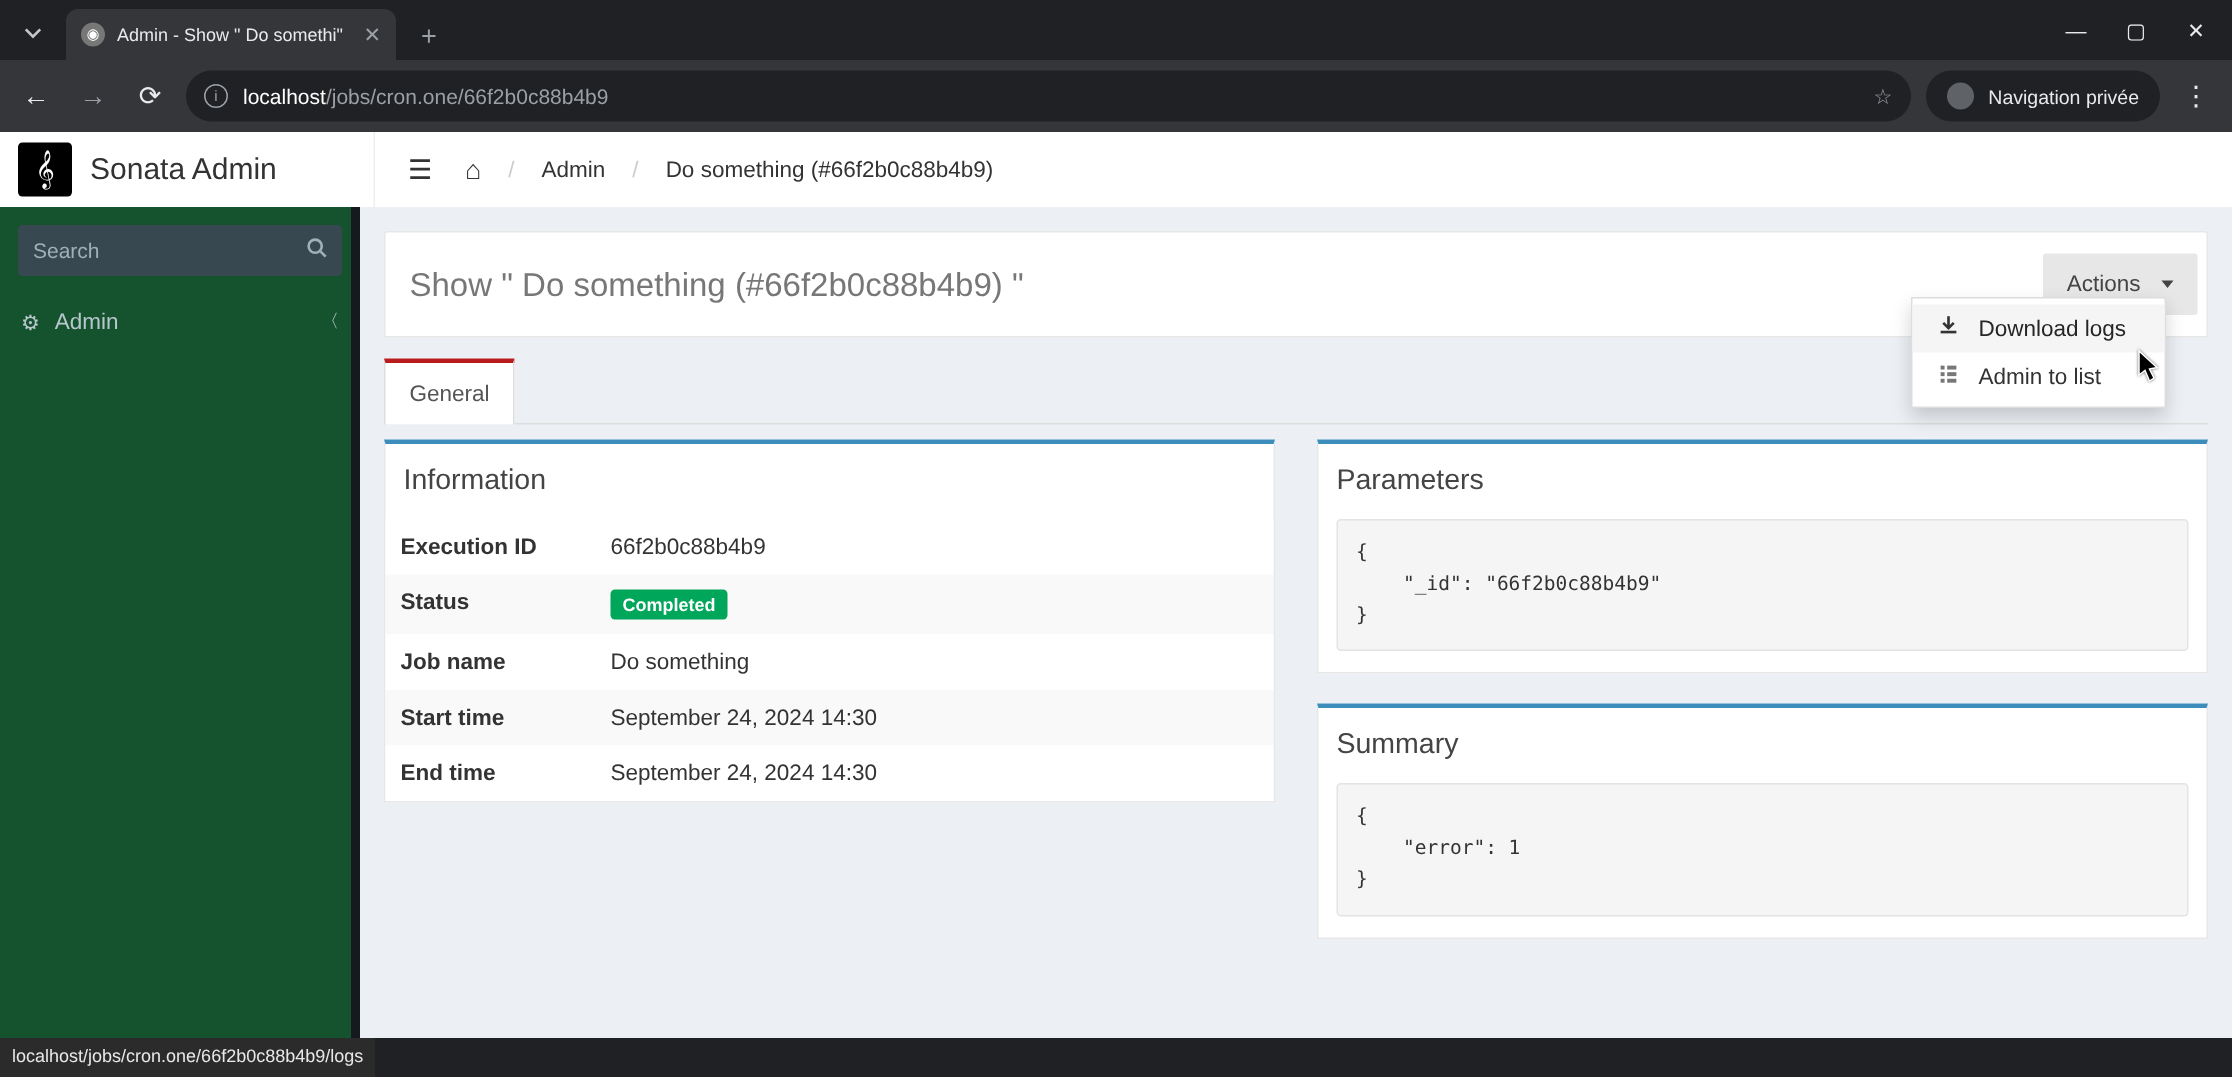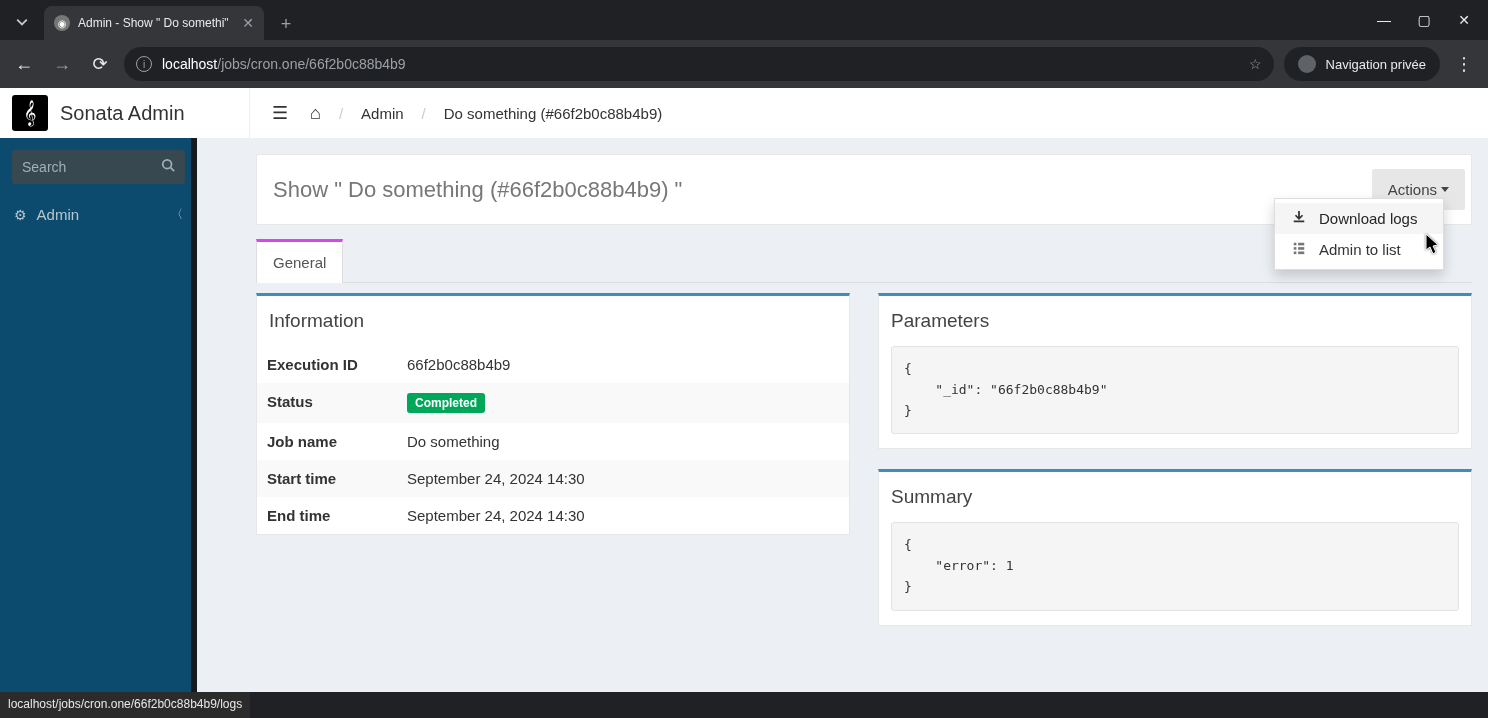--- a/index.html
+++ b/index.html
@@ -37,39 +37,39 @@
 .brand { width:250px; background:#fff; display:flex; align-items:center; gap:12px; padding:0 12px; border-right:1px solid #eee; }
 .brand-logo { width:36px; height:36px; background:#000; border-radius:3px; display:flex; align-items:center; justify-content:center; color:#fff; font-size:22px;}
 .brand-text { font-size:20px; color:#333;text-align:right; }
 .topbar-right { flex:1; display:flex; align-items:center; padding:0 16px; gap:16px; }
 .hamburger { font-size:18px; color:#333; width:28px; display:flex; align-items:center; justify-content:center;}
 .crumbs { display:flex; align-items:center; gap:18px; color:#333; font-size:15px;}
 .crumbs .sep { color:#ccc; }
 .crumbs a { color:#333; text-decoration:none; }
 .home-icon { font-size:18px; }
 
-.sidebar { position:absolute; top:50px; left:0; bottom:0; width:197px; background:#0c4a6e; color:#b8c7ce; }
+.sidebar { position:absolute; top:50px; left:0; bottom:0; width:240px; background:#14532d; color:#b8c7ce; }
 .sidebar-scroll { position:absolute; top:0; right:0; bottom:0; width:6px; background:#141a1d; }
 .searchbox { margin:12px; position:relative; }
 .searchbox input { width:100%; height:34px; background:#374850; border:none; border-radius:3px; padding:0 34px 0 10px; color:#ddd; font-size:14px; }
 .searchbox input::placeholder { color:#9fb0b8; }
 .searchbox .sicon { position:absolute; right:10px; top:8px; color:#9fb0b8; font-size:15px;}
 .menu-item { display:flex; align-items:center; padding:10px 14px; gap:10px; font-size:15px; color:#b8c7ce; }
 .menu-item .gears { font-size:14px; }
 .menu-item .chev { margin-left:auto; font-size:12px; }
 
 .content { position:absolute; top:50px; left:240px; right:0; bottom:0; padding:16px; overflow:auto; }
 
 .page-header-box { background:#fff; border:1px solid #e7e7e7; border-radius:2px; display:flex; align-items:center; justify-content:space-between; padding:14px 6px 14px 16px; }
 .page-title { font-size:22px; color:#777; font-weight:400; }
-.actions-btn { background:#e7e7e7; color:#444; border:none; padding:12px 16px; font-size:15px; border-radius:2px; display:flex; align-items:center; gap:0;}
+.actions-btn { background:#e7e7e7; color:#444; border:none; padding:12px 16px; font-size:15px; border-radius:2px; display:flex; align-items:center; gap:10px;}
 .caret { width:0; height:0; border-left:4px solid transparent; border-right:4px solid transparent; border-top:5px solid #444; display:inline-block; margin-left:4px;}
 
 .tabs { margin-top:14px; border-bottom:1px solid #ddd; display:flex; }
-.tab-pill { padding:12px 16px; font-size:15px; color:#555; border:1px solid transparent; border-bottom:none; background:#fff; border-top:3px solid #d946ef; border-left:1px solid #ddd; border-right:1px solid #ddd; margin-bottom:-1px; }
+.tab-pill { padding:12px 16px; font-size:15px; color:#555; border:1px solid transparent; border-bottom:none; background:#fff; border-top:3px solid #b91c1c; border-left:1px solid #ddd; border-right:1px solid #ddd; margin-bottom:-1px; }
 
 .panels { display:flex; gap:28px; margin-top:10px; }
 .col { flex:1; }
 
 .panel { background:#fff; border:1px solid #e7e7e7; border-top:3px solid #3c8dbc; margin-bottom:20px; }
 .panel-title { font-size:19px; color:#444; padding:14px 12px; }
 .kv-row { display:flex; padding:10px 10px; font-size:15px; }
 .kv-row:nth-child(even){ background:#f9f9f9; }
 .kv-row:nth-child(odd){ background:#fff; }
 .kv-key { width:140px; font-weight:700; color:#333; }

